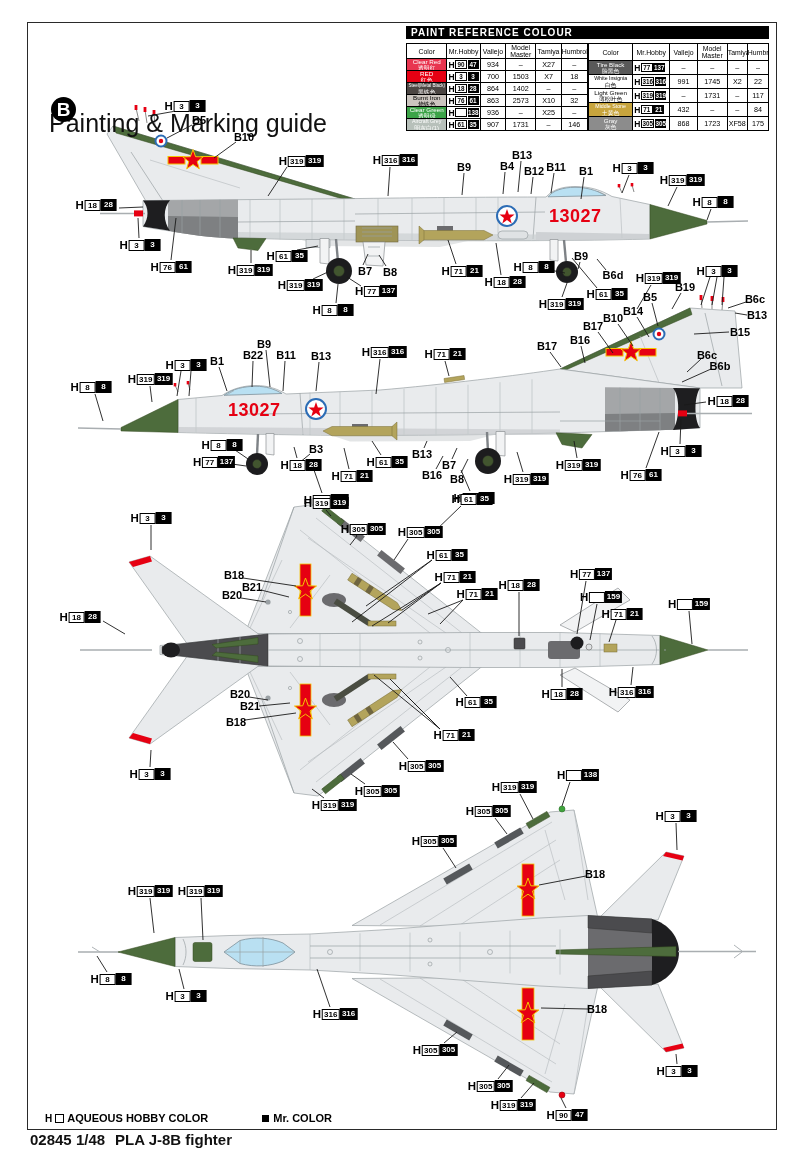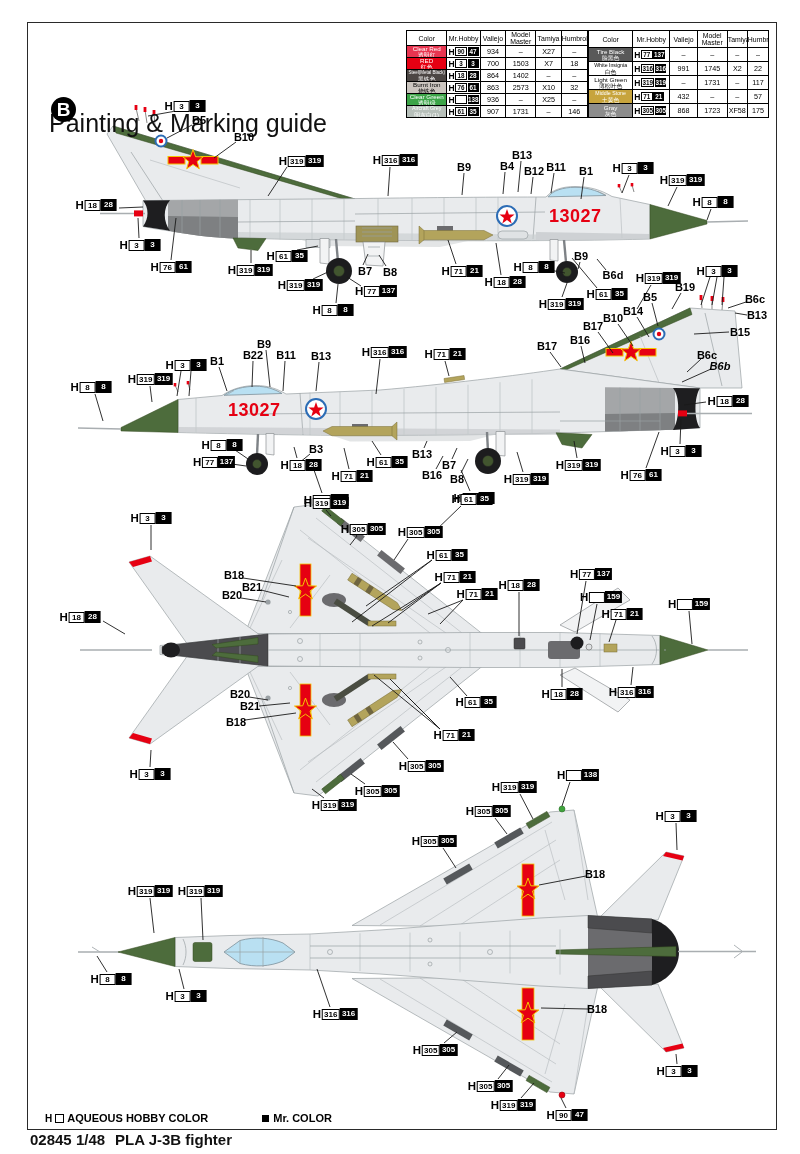--- a/index.html
+++ b/index.html
@@ -546,20 +546,21 @@
         <line x1="677" y1="1064" x2="676" y2="1054" class="leader"></line>
         <line x1="586" y1="876" x2="539" y2="885" class="leader"></line>
         <line x1="588" y1="1009" x2="541" y2="1008" class="leader"></line>
       </g>
   </svg>
 
   <div id="title-en">Painting &amp; Marking guide</div>
   <div id="badge">B</div>
 
   <div id="ptable">
+    <div id="ptable-bar">PAINT  REFERENCE COLOUR</div>
     <div id="ptable-body">
       <table class="pt" id="pt-left">
           <tbody>
             <tr>
               <th style="width:39px">Color</th>
               <th style="width:32px">Mr.Hobby</th>
               <th style="width:24px">Vallejo</th>
               <th style="width:29px">Model<br>Master</th>
               <th style="width:24px">Tamiya</th>
               <th style="width:25px">Humbrol</th>
@@ -737,21 +738,21 @@
               <td class="hobby">
                 <div class="hcell">
                   <span class="H">H</span>
                   <span class="wb">71</span>
                   <span class="bb">21</span>
                 </div>
               </td>
               <td>432</td>
               <td>–</td>
               <td>–</td>
-              <td>57</td>
+              <td>84</td>
             </tr>
             <tr>
               <td class="cname" style="background:#8c8c8c;color:#fff">
                 <span class="en" style="font-size:6.8px">Gray</span>
                 <span class="cn">灰色</span>
               </td>
               <td class="hobby">
                 <div class="hcell">
                   <span class="H">H</span>
                   <span class="wb">305</span>
@@ -975,21 +976,21 @@
       <div class="bl" style="left: 650px; top: 297px;">B5</div>
       <div class="bl" style="left: 755px; top: 299px;">B6c</div>
       <div class="bl" style="left: 757px; top: 315px;">B13</div>
       <div class="bl" style="left: 740px; top: 332px;">B15</div>
       <div class="bl" style="left: 633px; top: 311px;">B14</div>
       <div class="bl" style="left: 613px; top: 318px;">B10</div>
       <div class="bl" style="left: 593px; top: 326px;">B17</div>
       <div class="bl" style="left: 580px; top: 340px;">B16</div>
       <div class="bl" style="left: 547px; top: 346px;">B17</div>
       <div class="bl" style="left: 707px; top: 355px;">B6c</div>
-      <div class="bl" style="left: 720px; top: 366px; font-style: italic;">B6b</div>
+      <div class="bl" style="left: 720px; top: 366px;">B6b</div>
       <div class="bl" style="left: 217px; top: 361px;">B1</div>
       <div class="bl" style="left: 253px; top: 355px;">B22</div>
       <div class="bl" style="left: 264px; top: 344px;">B9</div>
       <div class="bl" style="left: 286px; top: 355px;">B11</div>
       <div class="bl" style="left: 321px; top: 356px;">B13</div>
       <div class="bl" style="left: 316px; top: 449px;">B3</div>
       <div class="bl" style="left: 422px; top: 454px;">B13</div>
       <div class="bl" style="left: 449px; top: 465px;">B7</div>
       <div class="bl" style="left: 432px; top: 475px;">B16</div>
       <div class="bl" style="left: 457px; top: 479px;">B8</div>
@@ -1189,15 +1190,15 @@
     </div>
 
   <div id="legend">
     <span class="hbox">H</span>
       <span class="sq"></span>
     <span>AQUEOUS HOBBY COLOR</span>
     <span class="sqb"></span>
     <span>Mr. COLOR</span>
   </div>
   <div id="kitline">
-    <span>02845 1/48</span><span>PLA J-3B fighter</span>
+    <span>02845 1/48</span><span>PLA J-8B fighter</span>
   </div>
 </div>
 
 </body></html>

